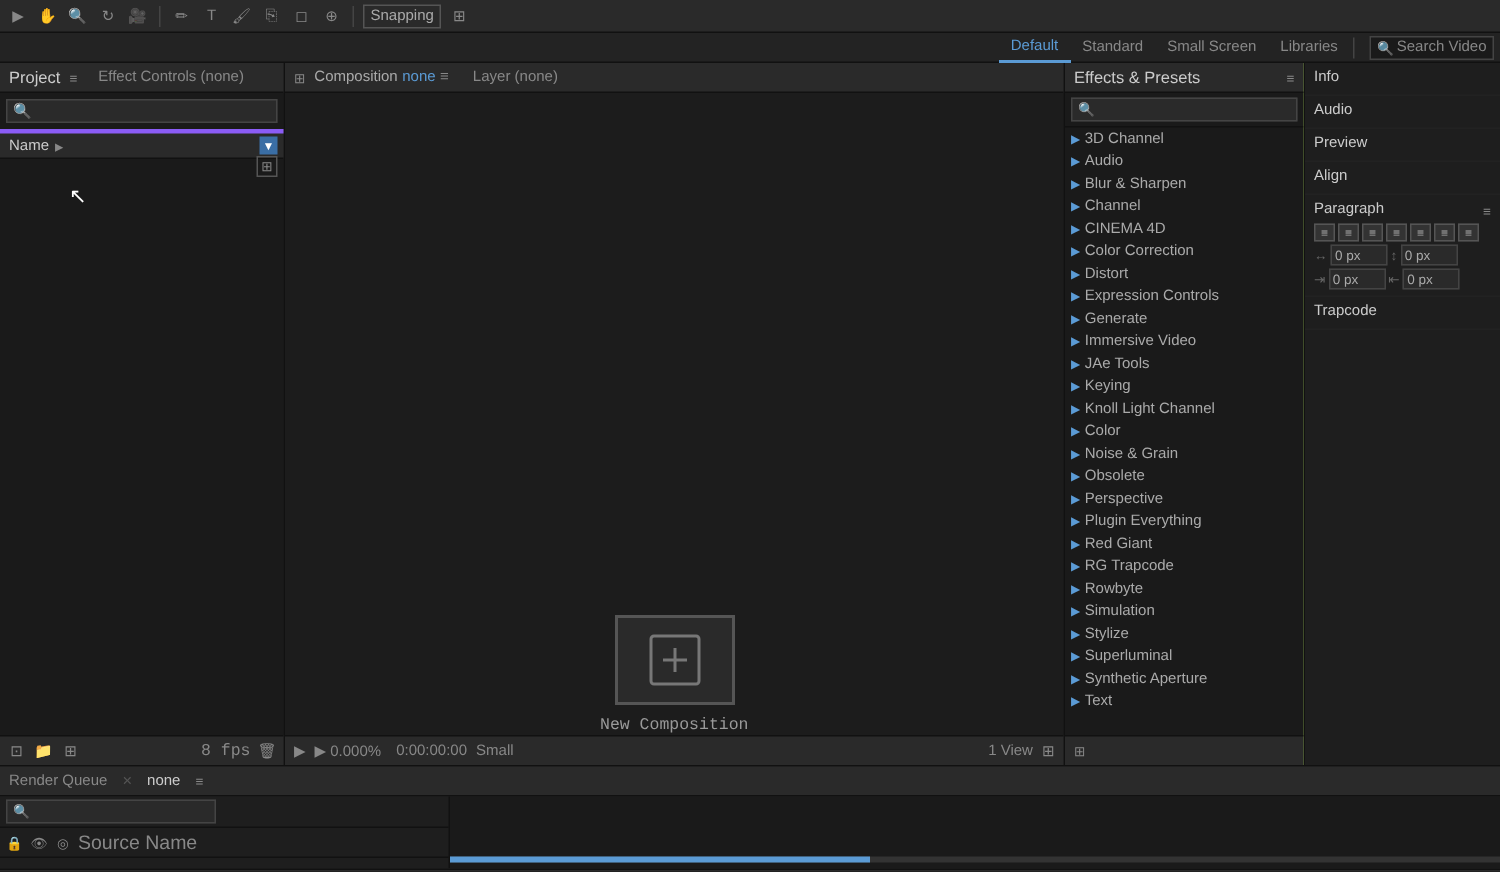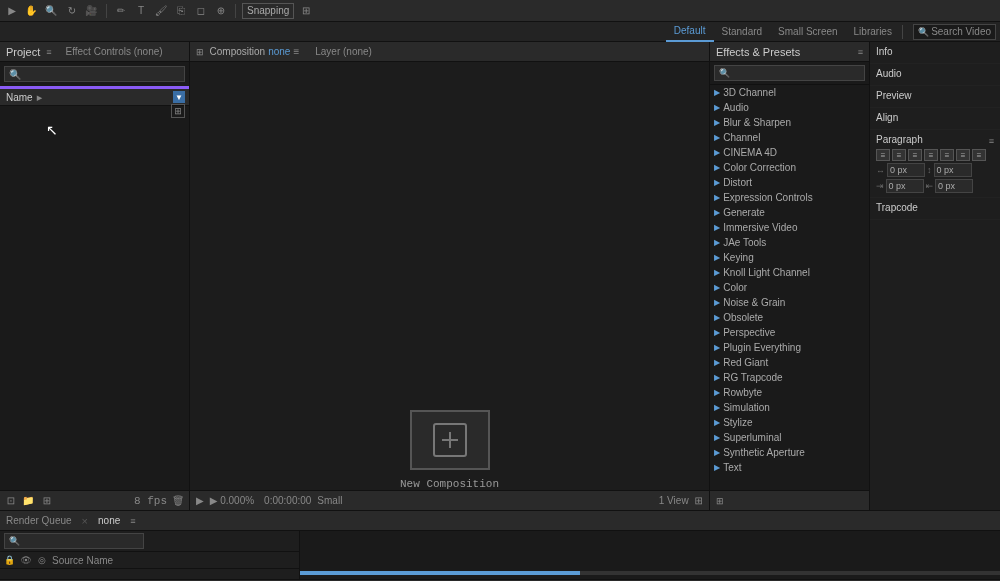--- a/index.html
+++ b/index.html
@@ -739,21 +739,21 @@
     <div class="timeline-left">
       <div style="padding:2px 4px;border-bottom:1px solid #111;">
         <div class="timeline-search">
           <span style="font-size:9px;color:#666;">🔍</span>
         </div>
       </div>
       <div style="display:flex;align-items:center;padding:2px 4px;gap:4px;border-bottom:1px solid #111;">
         <span class="tl-icon">🔒</span>
         <span class="tl-icon">👁</span>
         <span class="tl-icon">◎</span>
-        <span style="font-size:10px;color:#888;">Source Name</span>
+        <span style="font-size:13px;color:#888;">Source Name</span>
       </div>
     </div>
     <div class="timeline-right">
       <div class="timeline-progress">
         <div class="timeline-progress-fill"></div>
       </div>
     </div>
   </div>
   <div class="timeline-footer">
     

